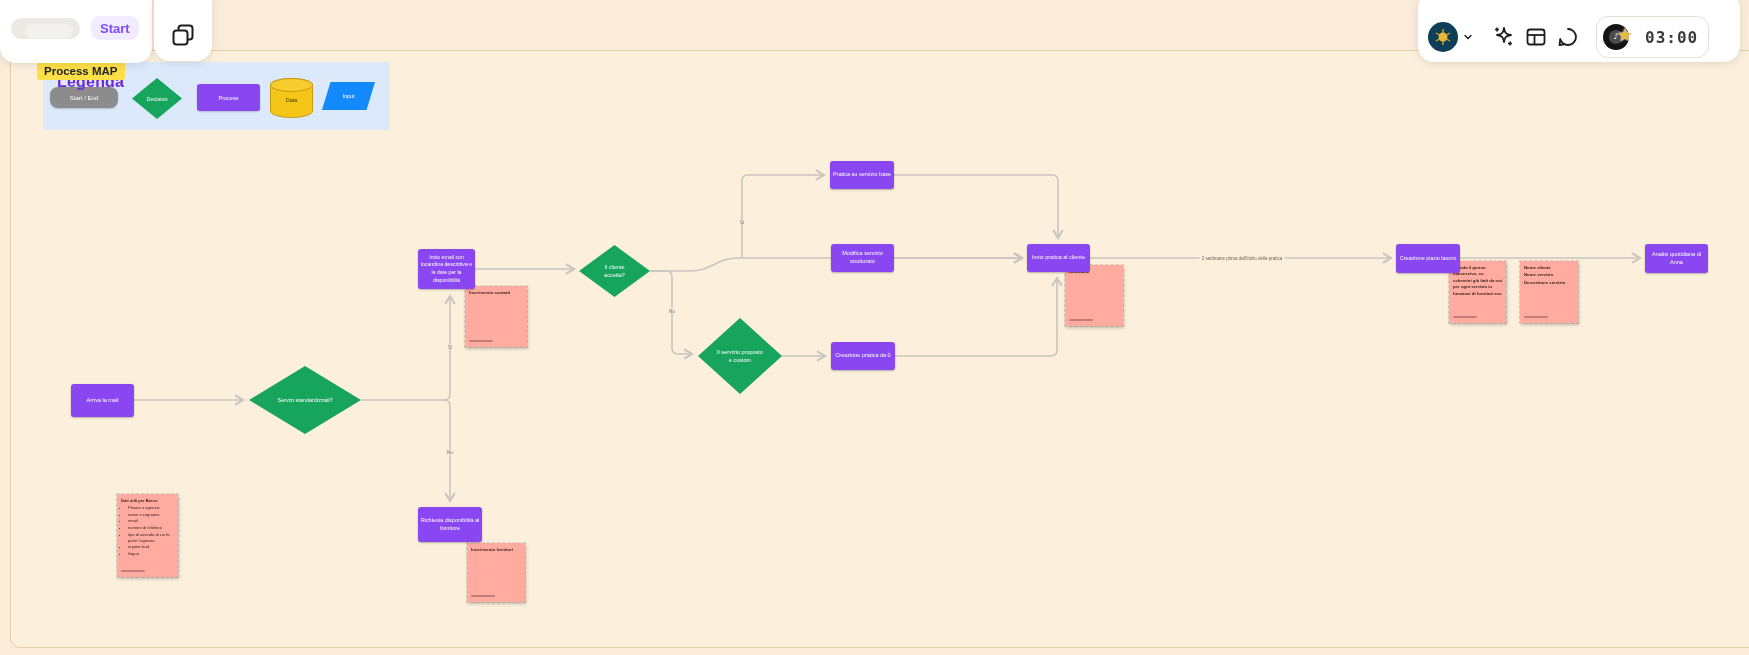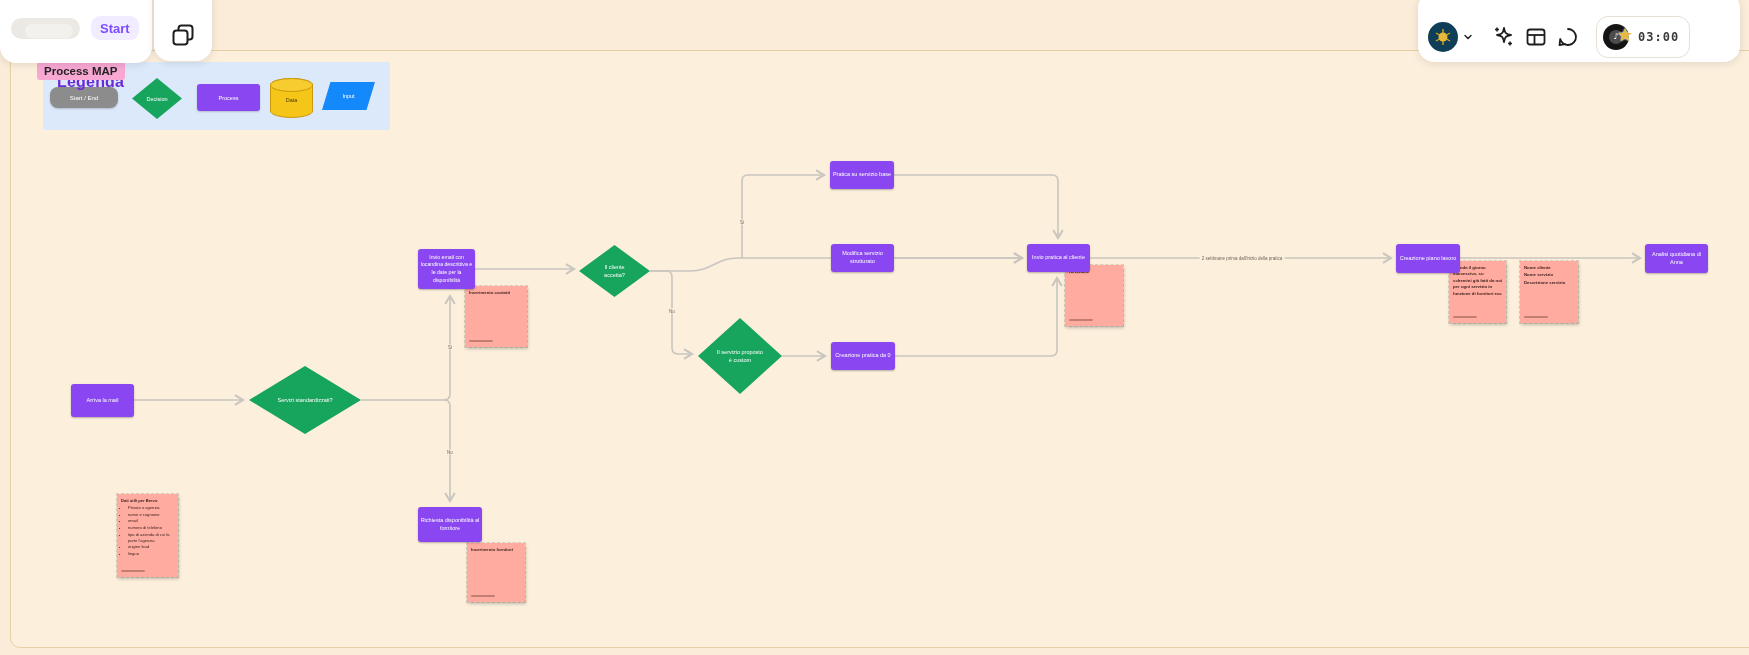--- a/index.html
+++ b/index.html
@@ -10,21 +10,21 @@
     -webkit-font-smoothing:antialiased;
   }
   
   .frame{
     position:absolute;left:10px;top:50px;width:1770px;height:598px;
     background:#FCEFDC;border:1.5px solid #E7CFA5;border-radius:10px;
     box-sizing:border-box;z-index:1;
   }
   .frame-tag{
     position:absolute;left:37px;top:62px;height:17px;padding:1px 7px 0 7px;
-    background:#f9a8d4;border-radius:3px;color:#242424;
+    background:#fde047;border-radius:3px;color:#242424;
     font-weight:bold;font-size:11.5px;line-height:16px;z-index:8;
   }
   
   .legend{
     position:absolute;left:43px;top:62px;width:347px;height:68px;
     background:#DBE9FB;border-radius:2px;z-index:2;
   }
   .legend-title{
     position:absolute;left:57px;top:73px;font-size:16px;font-weight:bold;
     color:#6d28d9;z-index:4;letter-spacing:.2px;
@@ -150,22 +150,22 @@
     width:26px;height:26px;border-radius:50%;background:#141414;position:relative;
     display:flex;align-items:center;justify-content:center;
   }
   .vinyl .ring{width:14px;height:14px;border-radius:50%;background:#4c4c4c;display:flex;align-items:center;justify-content:center;}
   .vinyl .notech{color:#fff;font-size:8px;line-height:8px;font-family:"DejaVu Sans",sans-serif;}
   .star-sticker{
     position:absolute;left:20px;top:7px;font-size:18px;color:#E8B83A;
     font-family:"DejaVu Sans",sans-serif;text-shadow:0 0 2px #fff,0 0 2px #fff;
   }
   .timer-digits{
-    margin-left:9px;font-family:"DejaVu Sans Mono",monospace;font-weight:bold;
-    font-size:12px;color:#3A3A3A;letter-spacing:1px;
+    margin-left:16px;font-family:"DejaVu Sans Mono",monospace;font-weight:bold;
+    font-size:16px;color:#3A3A3A;letter-spacing:1px;
   }
 </style>
 </head>
 <body>
 
 <div class="frame"></div>
 <div class="frame-tag">Process MAP</div>
 
 <svg class="wires" width="1749" height="655">
   <defs>

